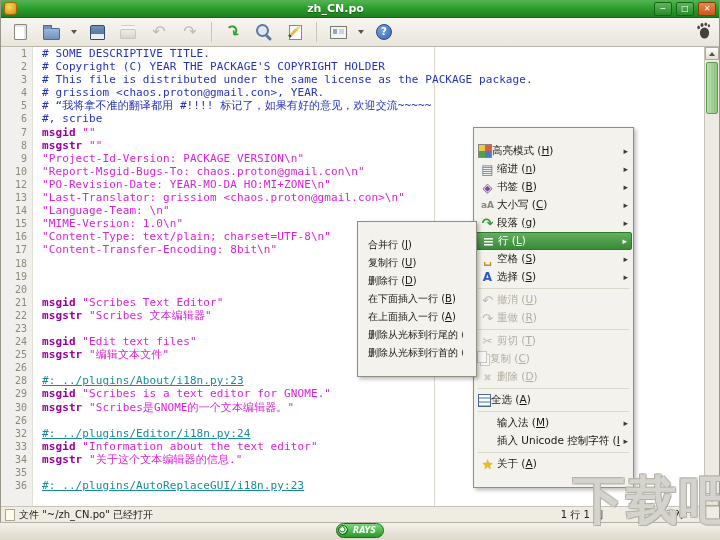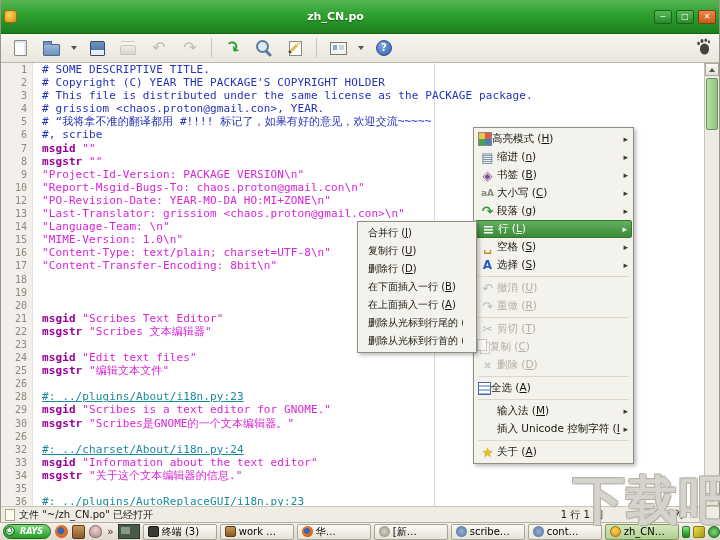--- a/index.html
+++ b/index.html
@@ -1,21 +1,21 @@
 <!DOCTYPE html>
 <html><head>
 <meta charset="utf-8">
 <style>
   html,body{margin:0;padding:0;width:720px;height:540px;font-family:"DejaVu Sans",sans-serif;}
   .screen{position:relative;width:720px;height:540px;overflow:hidden;background:#d8d4c8;}
 
   
   .window{position:absolute;left:0;top:0;width:720px;height:522px;display:flex;flex-direction:column;
           border-left:1px solid #9a9688;border-right:1px solid #9a9688;box-sizing:border-box;background:#efece4;}
-  .titlebar{height:17px;flex:none;display:flex;align-items:center;padding:8px 3px;gap:4px;
+  .titlebar{height:17px;flex:none;display:flex;align-items:center;padding:0 3px;gap:4px;
             background:linear-gradient(#55b455,#2da02d 45%,#1e7e1e);border-bottom:1px solid #156515;}
   .app-ic{width:11px;height:11px;border-radius:3px;flex:none;
           background:radial-gradient(circle at 40% 35%,#f8d858,#d88a18);border:1px solid #a86808;}
   .title{flex:1;text-align:center;color:#fff;font-weight:bold;font-size:11px;text-shadow:0 1px 1px #145c14;}
   .wc{width:16px;height:12px;flex:none;border:1px solid #156515;border-radius:2px;color:#fff;font-size:8px;
       display:flex;align-items:center;justify-content:center;background:linear-gradient(#5ab85a,#2a8a2a);}
   .wc.close{background:linear-gradient(#e8884a,#c85a1a);border-color:#8a3a0a;}
 
   
   .toolbar{height:28px;flex:none;display:flex;align-items:center;gap:5px;padding:0 6px;
@@ -79,21 +79,21 @@
   
   .statusbar{height:15px;flex:none;display:flex;align-items:center;gap:4px;padding:0 4px;font-size:10px;color:#21201c;
              background:#efece4;border-top:1px solid #c8c4b8;}
   .st-ic{width:8px;height:10px;background:#fffbe8;border:1px solid #a8a496;flex:none;}
   .st-spring{flex:1;}
   .st-pos{margin-right:56px;}
   .st-mode{margin-right:32px;}
 
   
   .menu{position:absolute;background:#f4f2ec;border:1px solid #918d80;box-shadow:2px 2px 4px rgba(0,0,0,.28);
-        padding:2px 1px;font-size:10.5px;color:#17160f;}
+        padding:14px 1px;font-size:10.5px;color:#17160f;}
   #ctxmenu{left:473px;top:127px;width:157px;z-index:70;}
   #submenu{left:357px;top:221px;width:116px;z-index:71;font-size:10px;}
   .menu-item{display:flex;align-items:center;height:18px;padding:0 4px 0 3px;white-space:nowrap;box-sizing:border-box;}
   .menu-item.sel{background:linear-gradient(#63b05f,#3a8a38);border:1px solid #2c7a2a;border-radius:2px;color:#fff;}
   .menu-item.dis{color:#b2aea2;}
   .menu-item.dis .mi-ic{opacity:.4;filter:grayscale(1);}
   .mi-ic{width:19px;flex:none;display:inline-flex;align-items:center;justify-content:center;}
   .mi-lb{flex:1;overflow:hidden;}
   .mi-ar{width:8px;flex:none;text-align:right;font-size:9px;color:#3c3a32;}
   .sel .mi-ar{color:#fff;}
@@ -117,21 +117,21 @@
   .mi-copy::before{content:"";position:absolute;left:-4px;top:-4px;width:8px;height:10px;background:#fff;border:1px solid #8a887e;}
   .mi-paste{position:relative;width:9px;height:11px;background:#e8d8b8;border:1px solid #8a6a3a;border-radius:1px;}
   .mi-paste::before{content:"";position:absolute;left:2px;top:-2px;width:5px;height:3px;background:#b8b6ae;border:1px solid #8a887e;}
   .mi-delete::before{content:"✖";font-size:10px;color:#9a9890;}
   .mi-select-all{width:11px;height:11px;border:1px solid #4a6a94;
         background:repeating-linear-gradient(#fff 0 2px,#9ab8d8 2px 4px);}
   .mi-star::before{content:"★";color:#e8c020;font-size:13px;text-shadow:0 0 1px #a8841a;}
 
   
   .taskbar{position:absolute;left:0;bottom:0;width:720px;height:18px;display:flex;align-items:center;gap:3px;
-           padding:0 3px;box-sizing:border-box;background:linear-gradient(#f4f1ea,#ded9cc);border-top:1px solid #b5b1a4;z-index:60;}
+           padding:0 3px;box-sizing:border-box;background:linear-gradient(#f4f1ea,#ded9cc);border-top:1px solid #b5b1a4;z-index:60;flex-direction:column;}
   .start{position:relative;height:13px;padding:0 7px 0 16px;border-radius:8px;border:1px solid #1a6a1a;flex:none;
          background:linear-gradient(#7ad87a,#2a9a2a);color:#fff;font-size:8px;font-weight:bold;font-style:italic;
          display:flex;align-items:center;}
   .start::before{content:"";position:absolute;left:1px;top:1px;width:10px;height:10px;border-radius:50%;
          background:radial-gradient(circle at 42% 42%,#fff 28%,#2a9a2a 34%,#fff 62%,#2a9a2a 68%);border:1px solid #1a6a1a;box-sizing:border-box;}
   .lch{width:15px;height:15px;display:flex;align-items:center;justify-content:center;flex:none;}
   .lch-firefox{width:13px;height:13px;border-radius:50%;background:radial-gradient(circle at 45% 45%,#3a66b0 32%,#e87820 40%,#c84a10 85%);}
   .lch-box{width:11px;height:12px;background:linear-gradient(#c89858,#8a5a28);border:1px solid #5a3a18;border-radius:2px;}
   .lch-bell{width:11px;height:11px;border-radius:50% 50% 42% 42%;border:1px solid #8a6868;
             background:radial-gradient(circle at 50% 35%,#ecd0d0,#b08888);}
@@ -252,21 +252,21 @@
           <div class="line"><span class="ln">21</span><span class="codetxt"><span class="seg-k">msgid</span><span class="seg-t"> </span><span class="seg-s">"Scribes Text Editor"</span></span></div>
           <div class="line"><span class="ln">22</span><span class="codetxt"><span class="seg-k">msgstr</span><span class="seg-t"> </span><span class="seg-s">"Scribes 文本编辑器"</span></span></div>
           <div class="line"><span class="ln">23</span><span class="codetxt"></span></div>
           <div class="line"><span class="ln">24</span><span class="codetxt"><span class="seg-k">msgid</span><span class="seg-t"> </span><span class="seg-s">"Edit text files"</span></span></div>
           <div class="line"><span class="ln">25</span><span class="codetxt"><span class="seg-k">msgstr</span><span class="seg-t"> </span><span class="seg-s">"编辑文本文件"</span></span></div>
           <div class="line"><span class="ln">26</span><span class="codetxt"></span></div>
           <div class="line"><span class="ln">28</span><span class="codetxt"><span class="seg-r">#: ../plugins/About/i18n.py:23</span></span></div>
           <div class="line"><span class="ln">29</span><span class="codetxt"><span class="seg-k">msgid</span><span class="seg-t"> </span><span class="seg-s">"Scribes is a text editor for GNOME."</span></span></div>
           <div class="line"><span class="ln">30</span><span class="codetxt"><span class="seg-k">msgstr</span><span class="seg-t"> </span><span class="seg-s">"Scribes是GNOME的一个文本编辑器。"</span></span></div>
           <div class="line"><span class="ln">26</span><span class="codetxt"></span></div>
-          <div class="line"><span class="ln">32</span><span class="codetxt"><span class="seg-r">#: ../charset/About/i18n.py:24</span></span></div>
+          <div class="line"><span class="ln">32</span><span class="codetxt"><span class="seg-r">#: ../plugins/Editor/i18n.py:24</span></span></div>
           <div class="line"><span class="ln">33</span><span class="codetxt"><span class="seg-k">msgid</span><span class="seg-t"> </span><span class="seg-s">"Information about the text editor"</span></span></div>
           <div class="line"><span class="ln">34</span><span class="codetxt"><span class="seg-k">msgstr</span><span class="seg-t"> </span><span class="seg-s">"关于这个文本编辑器的信息."</span></span></div>
           <div class="line"><span class="ln">35</span><span class="codetxt"></span></div>
           <div class="line"><span class="ln">36</span><span class="codetxt"><span class="seg-r">#: ../plugins/AutoReplaceGUI/i18n.py:23</span></span></div>
         </div>
       <div class="scrollbar">
         <div class="sb-btn up">
             <span class="sb-tri-up"></span>
           </div>
         <div class="sb-thumb"></div>

